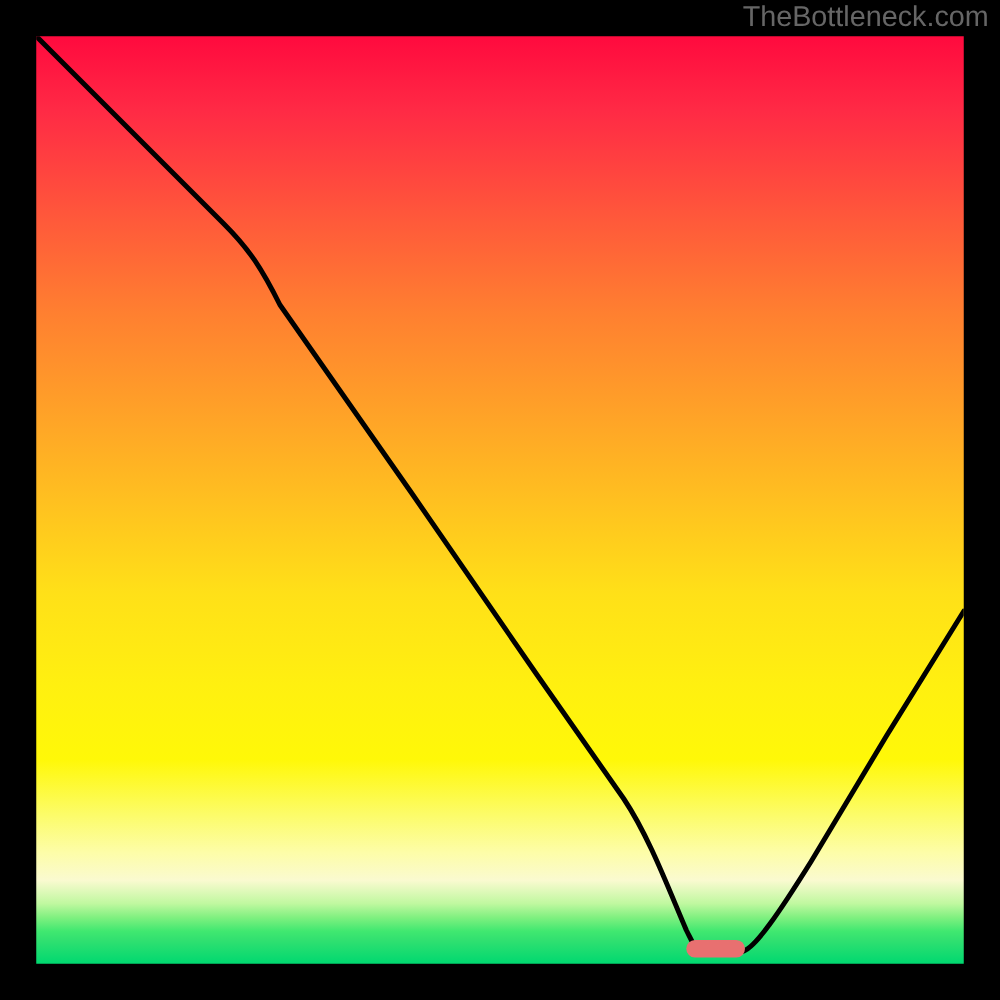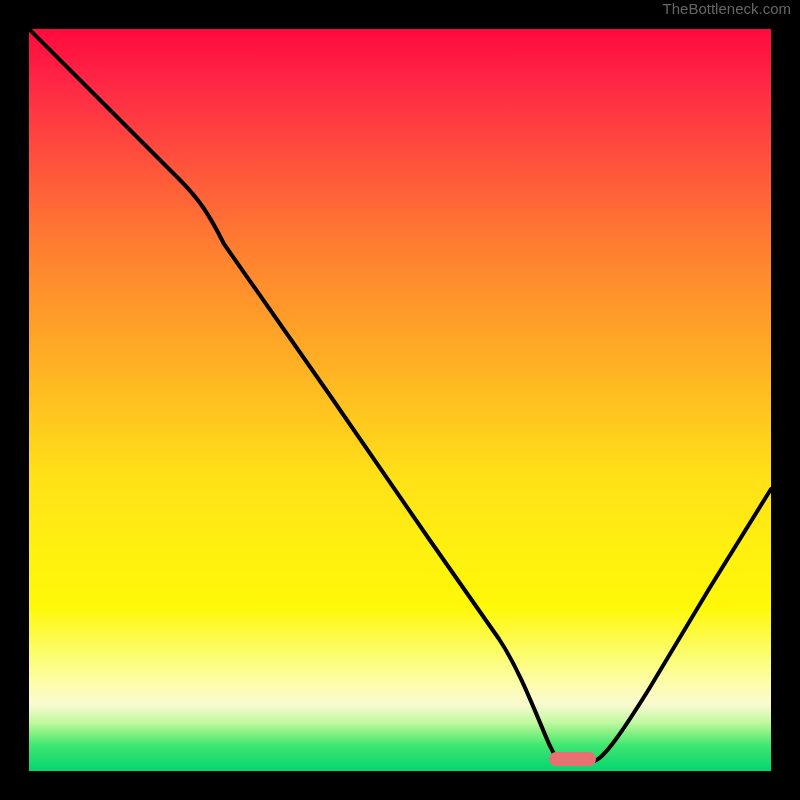--- a/index.html
+++ b/index.html
@@ -34,21 +34,21 @@
         #40e870 96.5%,
         #30e070 97.5%,
         #00d870 100%
       );
     }
     .watermark {
       position: absolute;
       top: 0px;
       right: 9px;
       font-family: Arial, sans-serif;
-      font-size: 15px;
+      font-size: 23px;
       color: #666;
       font-weight: normal;
     }
     .curve-svg {
       position: absolute;
       top: 29px;
       left: 29px;
       width: 742px;
       height: 742px;
       pointer-events: none;

